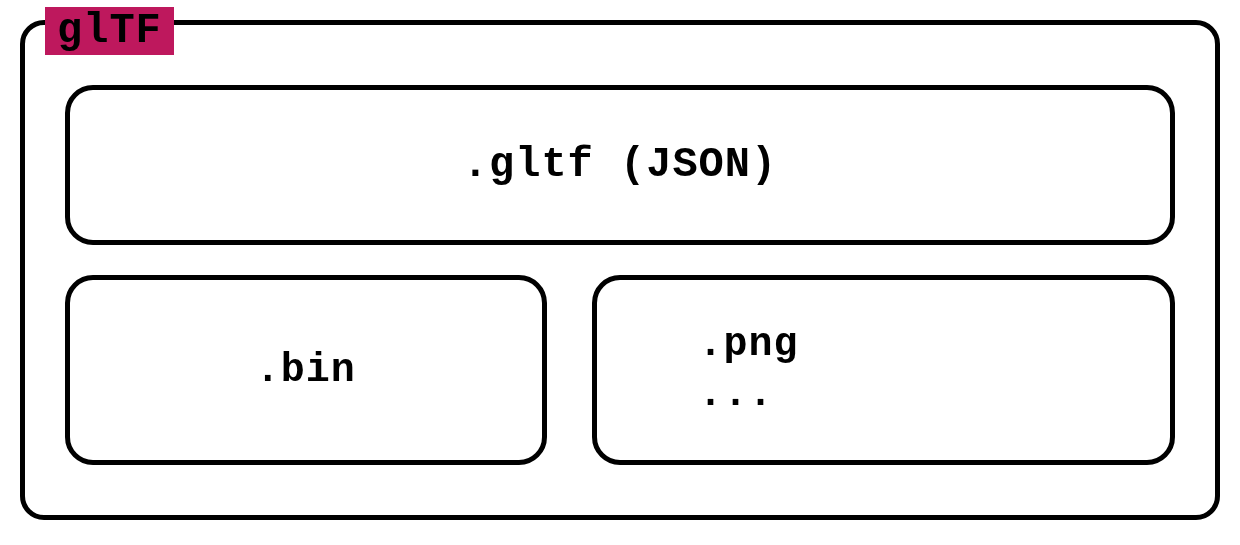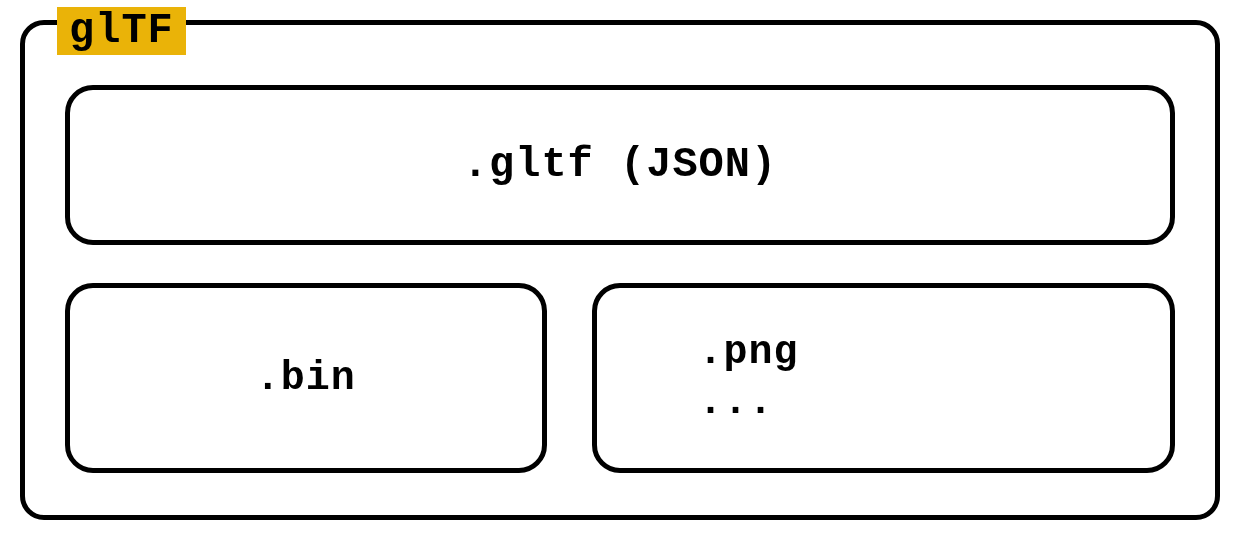--- a/index.html
+++ b/index.html
@@ -20,31 +20,31 @@
       position: relative;
       width: 1200px;
       height: 500px;
       border: 5px solid #000;
       border-radius: 24px;
       margin: 0 auto;
     }
     .outer-label {
       position: absolute;
       top: -18px;
-      left: 32px;
-      background: #eab308;
+      left: 20px;
+      background: #be185d;
       padding: 0 12px;
       font-size: 42px;
       letter-spacing: 1px;
     }
     .inner-content {
       padding: 60px 40px 30px 40px;
       display: flex;
       flex-direction: column;
-      gap: 38px;
+      gap: 30px;
       height: 100%;
     }
     .top-box {
       width: 100%;
       border: 5px solid #000;
       border-radius: 28px;
       height: 160px;
       display: flex;
       align-items: center;
       justify-content: center;

